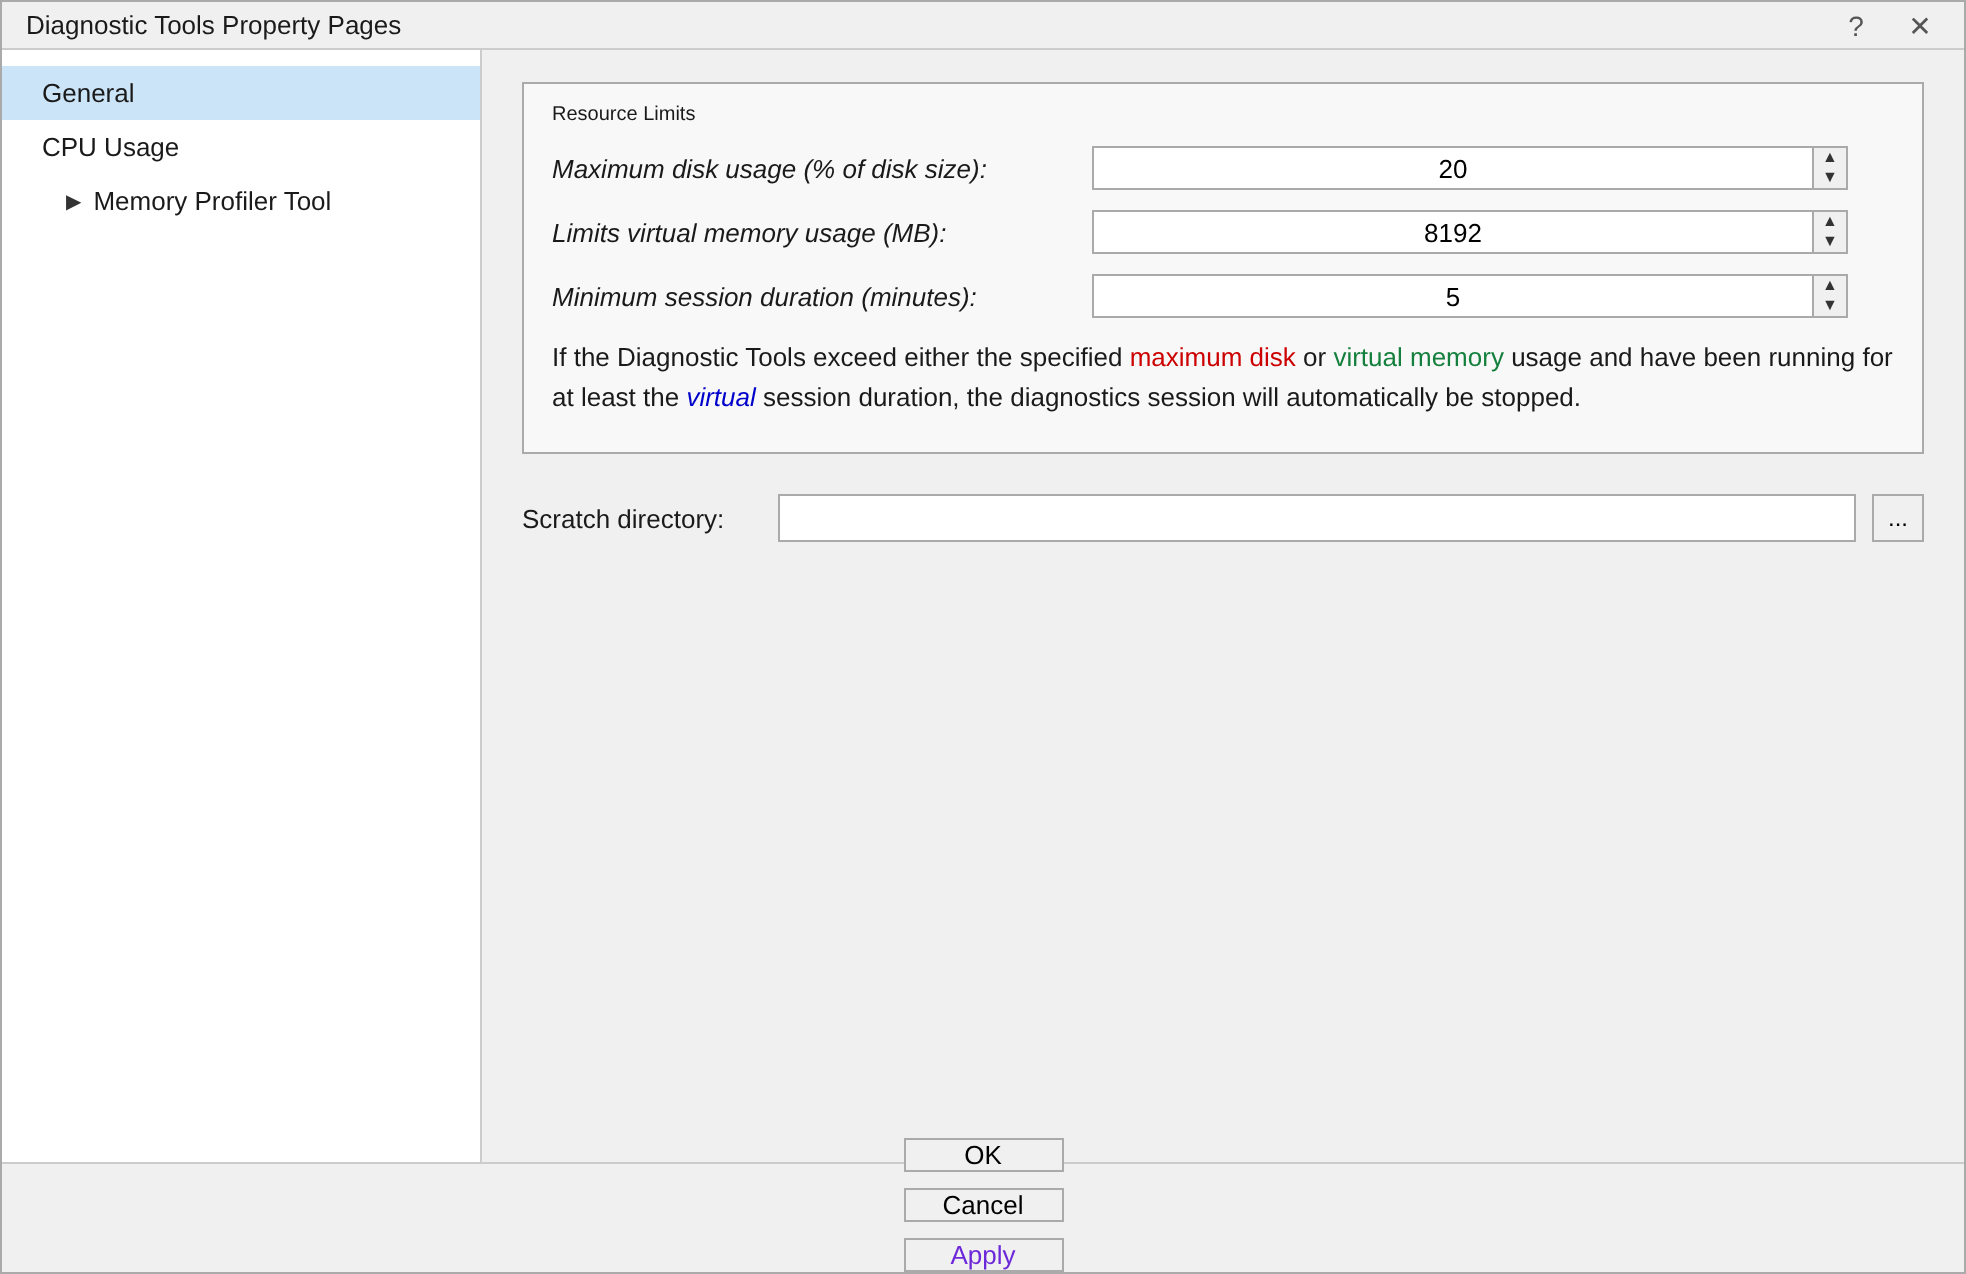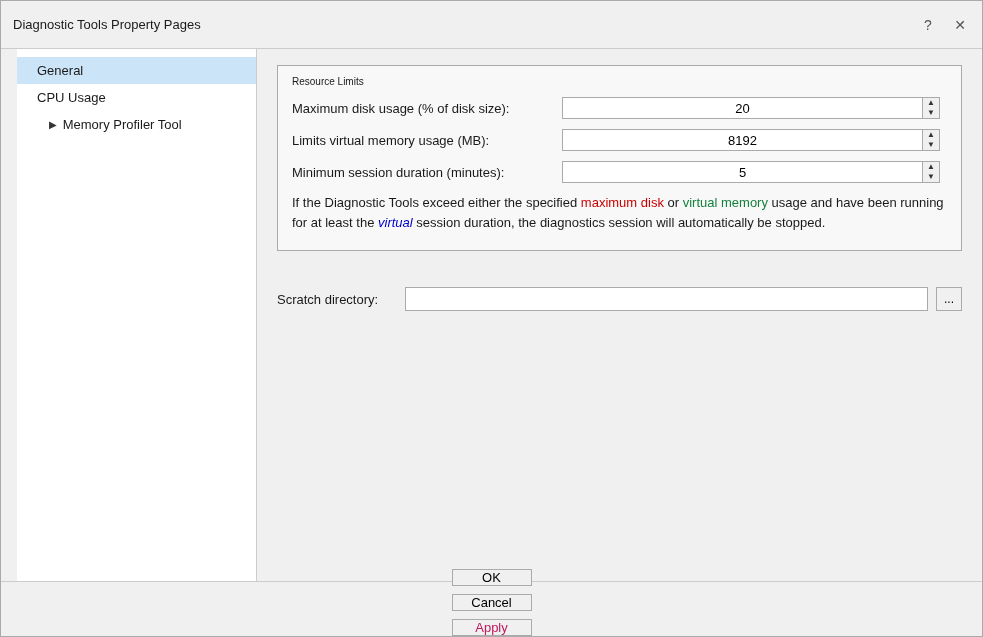--- a/index.html
+++ b/index.html
@@ -20,21 +20,21 @@
       background: #f0f0f0;
       border: 1px solid #aaa;
       display: flex;
       flex-direction: column;
       box-shadow: 2px 2px 8px rgba(0,0,0,0.3);
     }
 
     
     .title-bar {
       background: #f0f0f0;
-      height: 48px;
+      height: 24px;
       display: flex;
       align-items: center;
       justify-content: space-between;
       padding: 0 8px 0 12px;
       border-bottom: 1px solid #ccc;
       flex-shrink: 0;
     }
 
     .title-bar-text {
       font-size: 13px;
@@ -59,21 +59,20 @@
       justify-content: center;
       font-size: 14px;
       color: #555;
     }
 
     
     .main-content {
       display: flex;
       flex: 1;
       overflow: hidden;
-      padding-left: 16px;
     }
 
     
     .sidebar {
       width: 240px;
       background: #fff;
       border-right: 1px solid #ccc;
       padding: 8px 0;
       flex-shrink: 0;
     }
@@ -147,20 +146,21 @@
       display: flex;
       align-items: center;
       margin-bottom: 10px;
     }
 
     .field-label {
       font-size: 13px;
       color: #1a1a1a;
       width: 270px;
       flex-shrink: 0;
+      font-style: italic;
     }
 
     .spin-container {
       display: flex;
       align-items: stretch;
     }
 
     .spin-input {
       width: 360px;
       height: 22px;
@@ -213,21 +213,21 @@
     }
 
     .info-text .highlight-virtual {
       color: #15803d;
     }
 
     .scratch-row {
       display: flex;
       align-items: center;
       gap: 8px;
-      margin-top: 36px;
+      margin-top: 20px;
     }
 
     .scratch-label {
       font-size: 13px;
       color: #1a1a1a;
       width: 120px;
       flex-shrink: 0;
     }
 
     .scratch-input {
@@ -270,21 +270,21 @@
       min-width: 80px;
       height: 28px;
       border: 1px solid #aaa;
       background: #f0f0f0;
       cursor: pointer;
       font-size: 13px;
       padding: 0 16px;
     }
 
     .footer-btn.apply-btn {
-      color: #be185d;
+      color: #6d28d9;
     }
   </style>
 </head>
 <body>
 
 <div class="dialog">
 
   <div class="title-bar">
     <span class="title-bar-text">Diagnostic Tools Property Pages</span>
     <div class="title-bar-controls">

